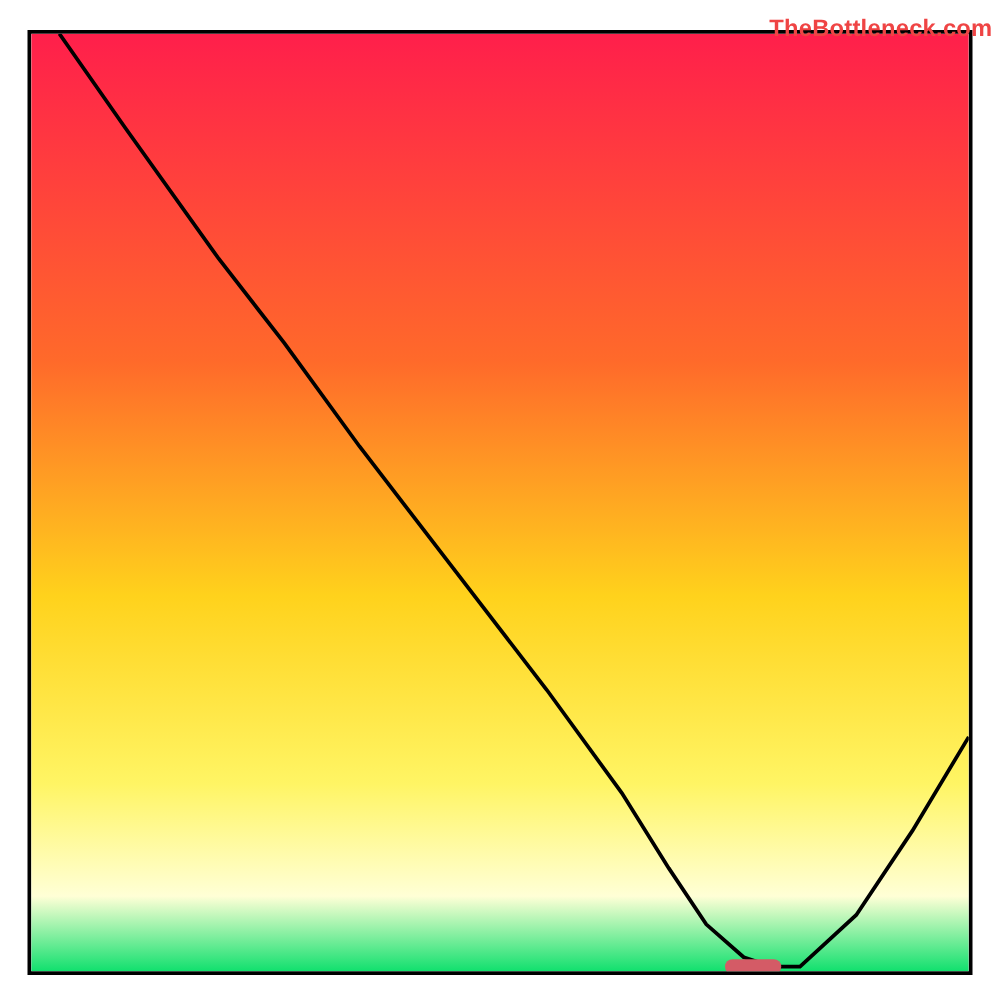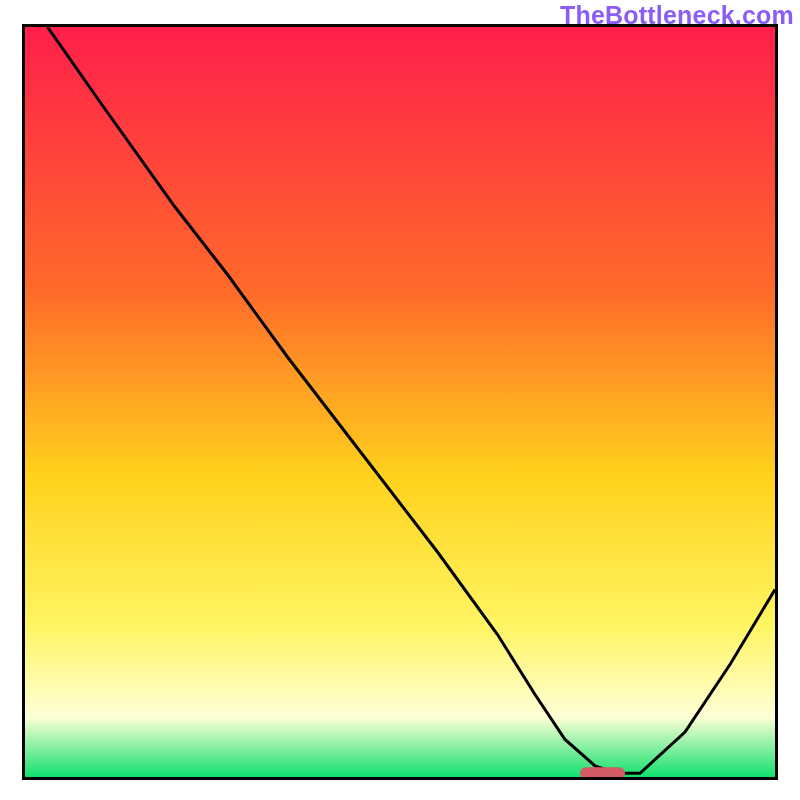--- a/index.html
+++ b/index.html
@@ -11,25 +11,25 @@
     overflow: hidden;
     font-family: Arial, Helvetica, sans-serif;
   }
   .chart-container {
     position: relative;
     width: 800px;
     height: 800px;
   }
   .watermark {
     position: absolute;
-    top: 1px;
+    top: 13px;
     right: 6px;
-    font-size: 25px;
+    font-size: 19px;
     font-weight: 600;
-    color: #8b5cf6;
+    color: #ef4444;
     letter-spacing: 0.2px;
     z-index: 10;
   }
   .plot-frame {
     position: absolute;
     left: 22px;
     top: 24px;
     width: 756px;
     height: 756px;
     border: 3px solid #000;

